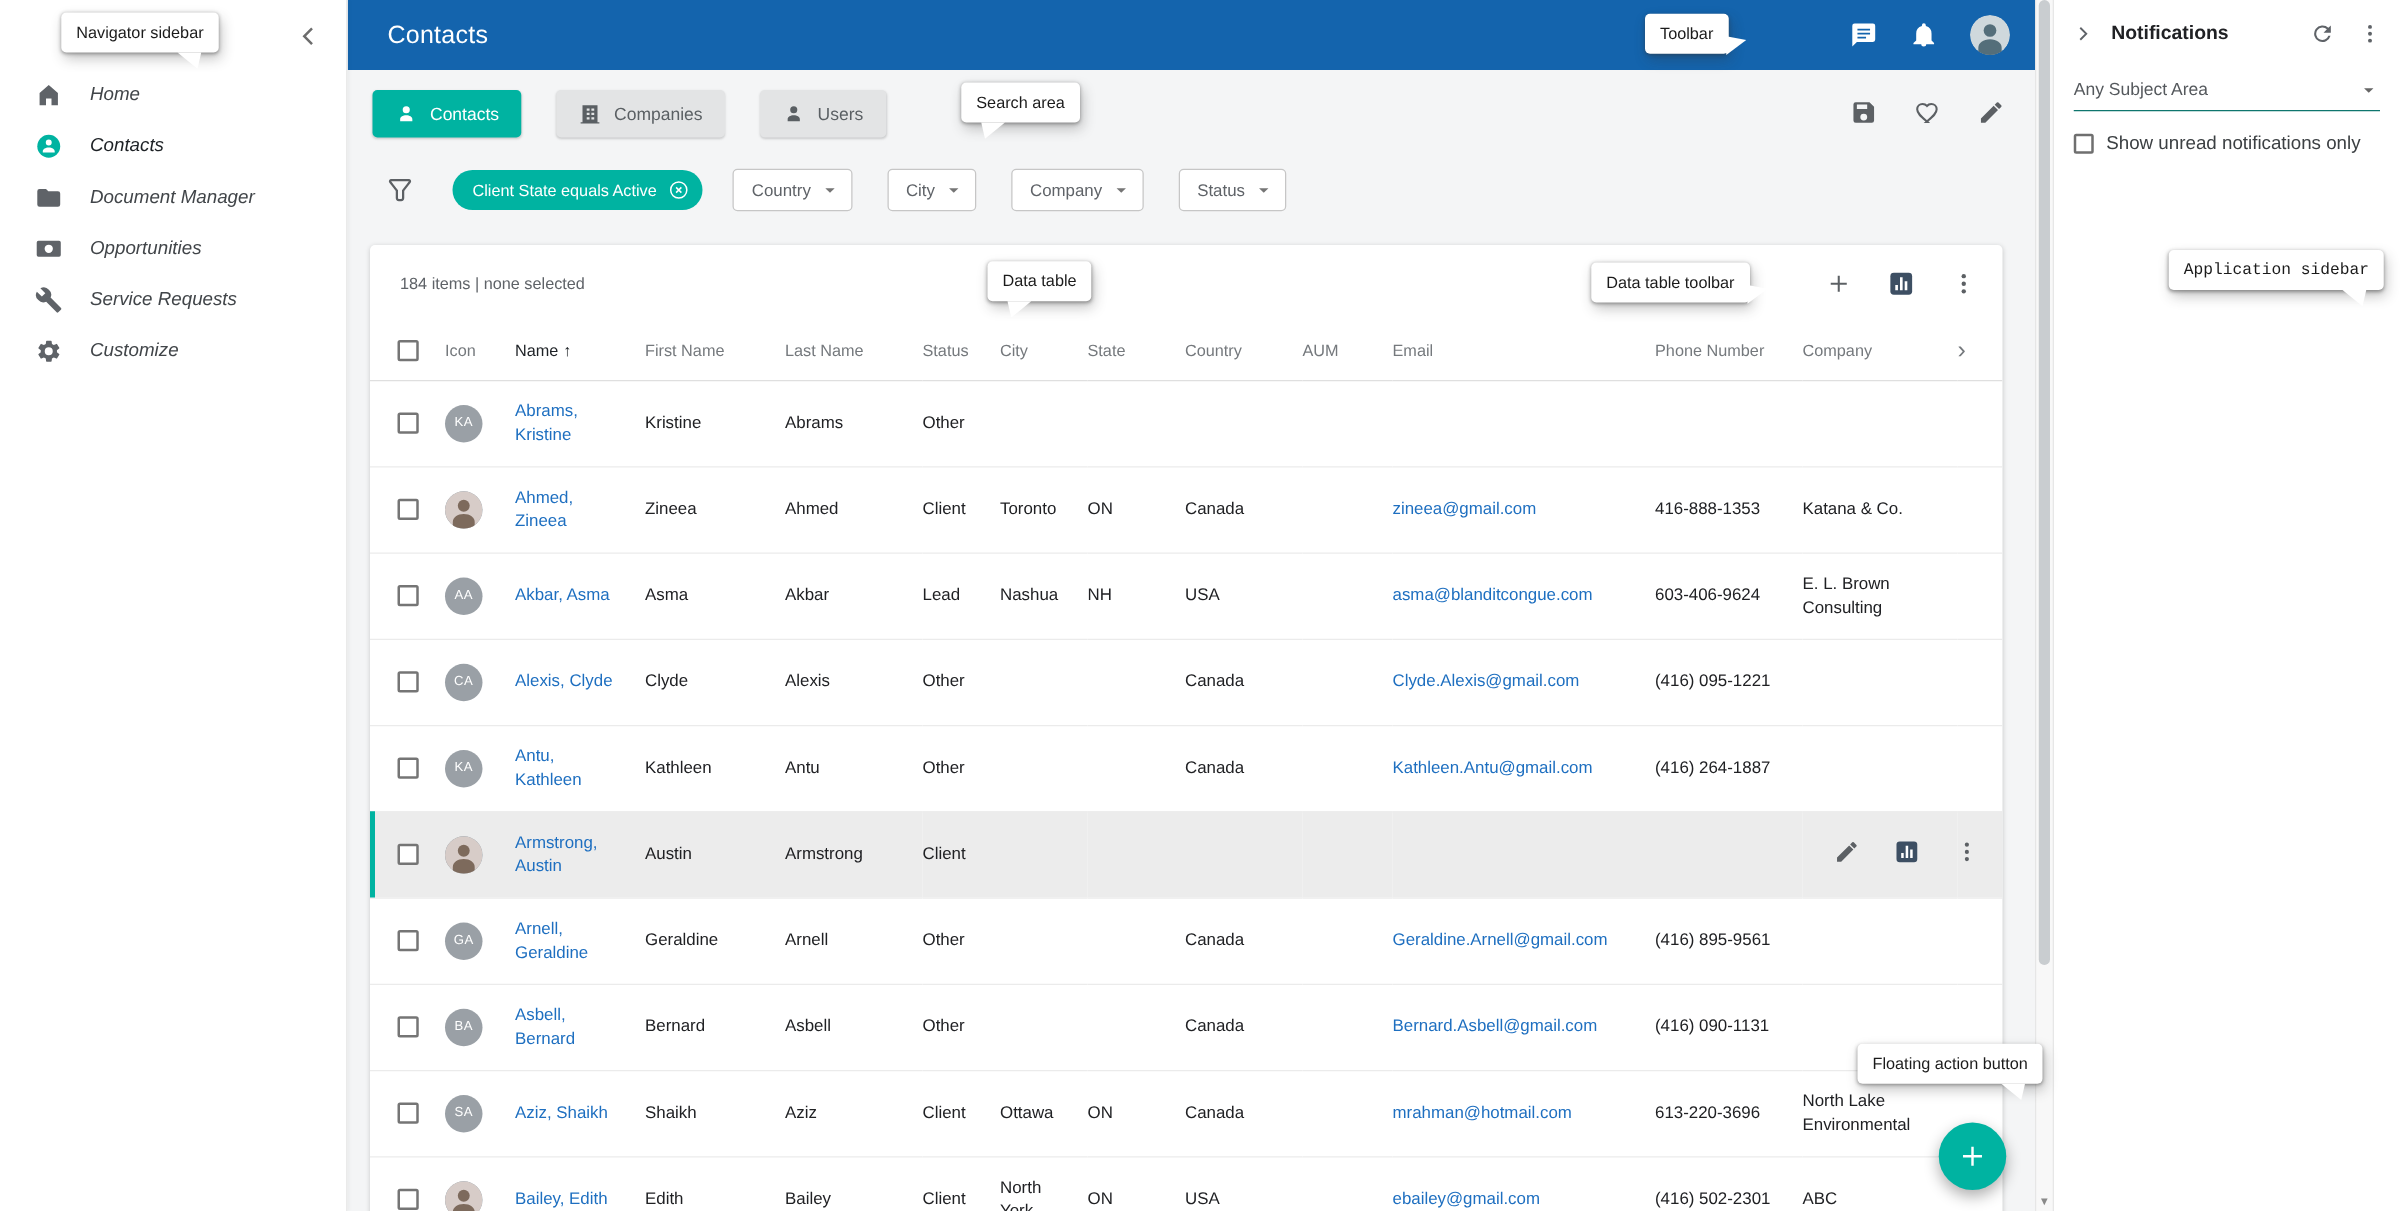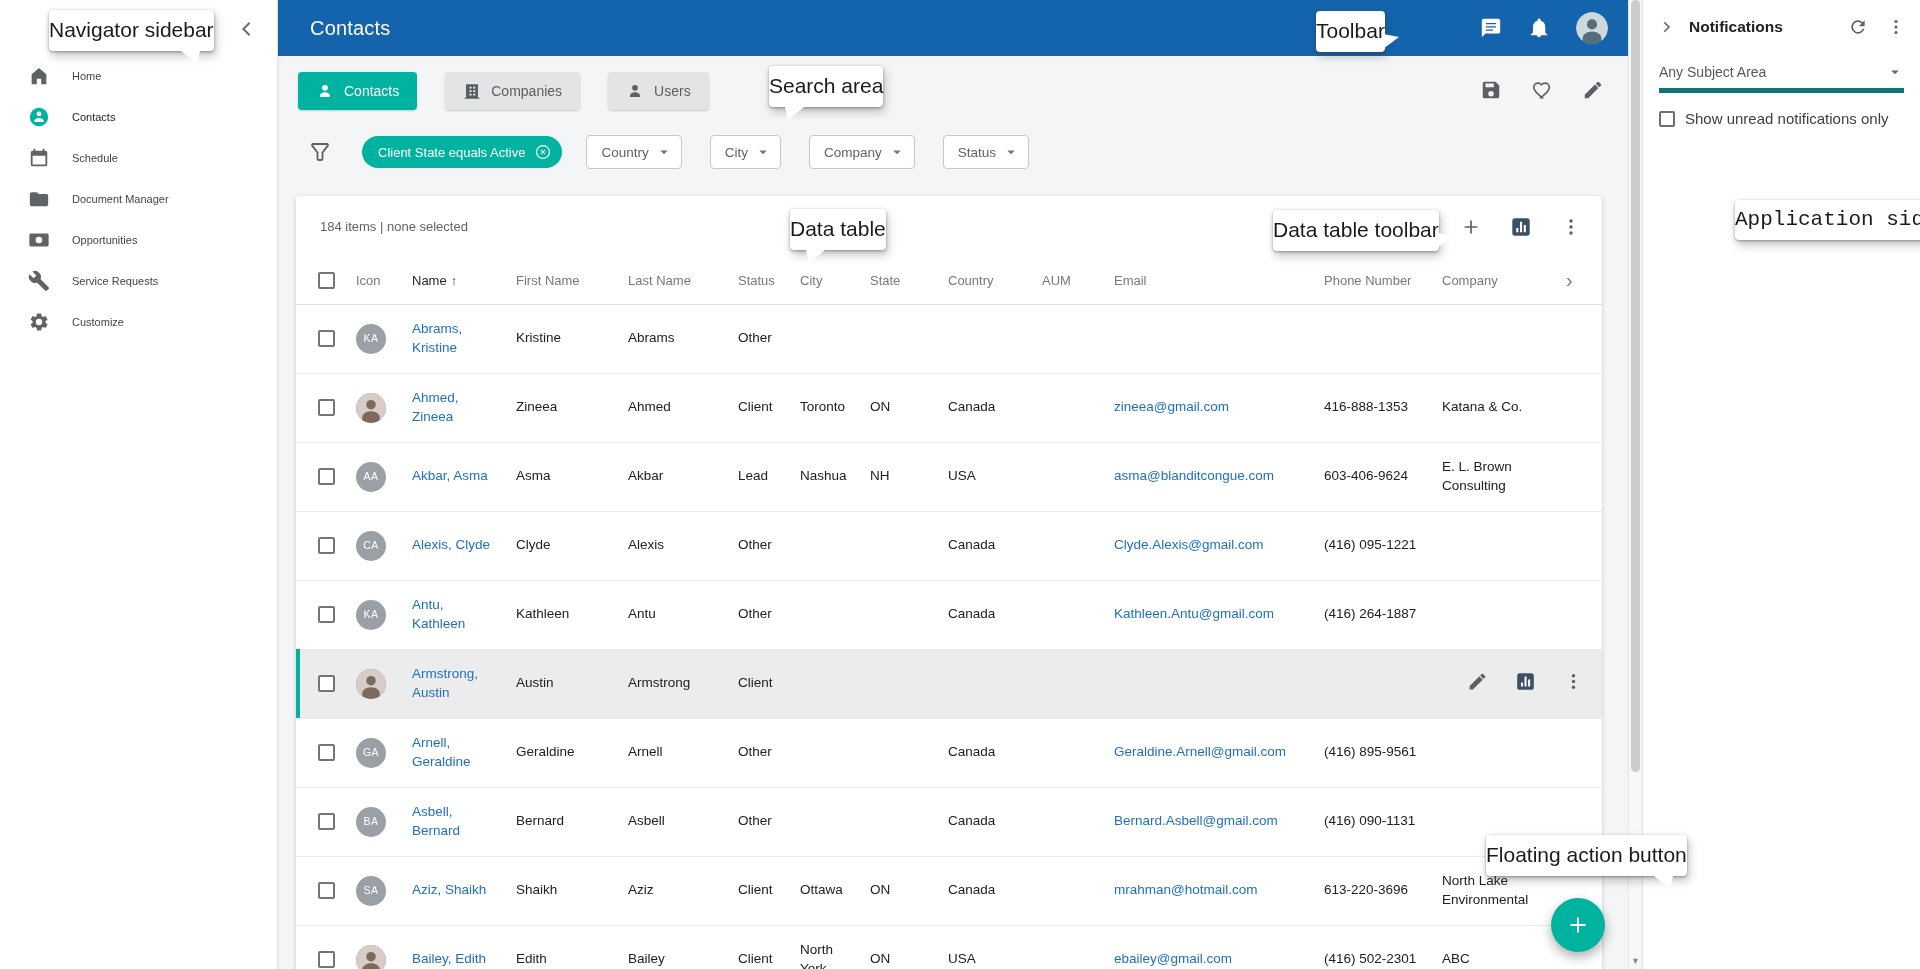--- a/index.html
+++ b/index.html
@@ -5,21 +5,21 @@
   * { box-sizing: border-box; margin: 0; padding: 0; }
   html,body { width:1920px; height:969px; overflow:hidden; font-family:"Liberation Sans","DejaVu Sans",sans-serif; background:#fff; }
   .page { position:relative; width:1920px; height:969px; }
   svg { width:100%; height:100%; display:block; fill:currentColor; }
   button { font-family:inherit; cursor:pointer; }
 
   
   .nav-sidebar { position:absolute; left:0; top:0; width:278px; height:100%; background:#fff; border-right:1px solid #e3e3e3; box-shadow:1px 0 3px rgba(0,0,0,.05); z-index:5; }
   .collapse-btn { position:absolute; top:16px; right:18px; width:26px; height:26px; background:none; border:none; color:#6d6d6d; }
   .nav-list { position:absolute; top:55px; left:0; right:0; }
-  .nav-item { display:flex; align-items:center; height:41px; padding-left:28px; gap:22px; font-size:11px; color:#414549; cursor:pointer; }
+  .nav-item { display:flex; align-items:center; height:41px; padding-left:28px; gap:22px; font-size:15px; color:#414549; cursor:pointer;font-style:italic; }
   .nav-item .nav-icon { width:22px; height:22px; color:#5f6368; flex:0 0 22px; }
   .nav-item.active { color:#1d2125; }
   .nav-item.active .nav-icon { color:var(--teal,#00b3a1); }
 
   
   .main { position:absolute; left:278px; top:0; width:1350px; height:100%; background:#f4f5f6; overflow:hidden; }
   .app-header { height:56px; background:var(--blue,#1464ad); display:flex; align-items:center; padding:0 20px 0 32px; }
   .app-title { color:#fff; font-size:20px; font-weight:500; letter-spacing:.2px; }
   .header-icons { margin-left:auto; display:flex; align-items:center; gap:26px; }
   .hicon { width:22px; height:22px; color:#fff; background:none; border:none; }
@@ -76,27 +76,27 @@
   .sb-thumb { position:absolute; left:2px; right:2px; top:0; height:772px; background:#c9cdd0; border-radius:6px; }
   .sb-arrow { position:absolute; bottom:3px; left:0; right:0; text-align:center; font-size:9px; color:#8a8a8a; cursor:pointer; }
 
   
   .app-sidebar { position:absolute; left:1642px; top:0; width:278px; height:100%; background:#fff; border-left:1px solid #e0e0e0; }
   .as-head { display:flex; align-items:center; padding:17px 14px 0 14px; gap:8px; }
   .as-chevron { width:20px; height:20px; color:#5f6368; background:none; border:none; padding:0; }
   .as-title { font-size:15.5px; font-weight:700; color:#202124; flex:1; margin-left:4px; }
   .as-icon { width:20px; height:20px; color:#5f6368; background:none; border:none; padding:0; }
   .as-icon + .as-icon { margin-left:10px; }
-  .as-select { margin:26px 16px 0 16px; display:flex; align-items:center; border-bottom:5px solid #0f766e; padding-bottom:7px; font-size:14px; color:#55595d; cursor:pointer; }
+  .as-select { margin:26px 16px 0 16px; display:flex; border-bottom:1px solid #0f766e; padding-bottom:7px; font-size:14px; color:#55595d; cursor:pointer; }
   .as-select .caret { margin-left:auto; width:18px; height:18px; color:#666; }
   .as-unread { margin:17px 16px 0 16px; display:flex; align-items:center; gap:10px; font-size:15px; color:#3c4043; }
   .as-cb { width:16px; height:16px; border:2px solid #6f6f6f; border-radius:2px; display:inline-block; background:#fff; flex:0 0 16px; }
 
   
-  .callout { position:absolute; z-index:60; background:#fff; border-radius:4px; padding:8px 0 9px; font-size:21px; color:#1b1b1b; box-shadow:0 1px 3px rgba(50,50,50,.45), 2px 5px 10px rgba(50,50,50,.28); white-space:nowrap; }
+  .callout { position:absolute; z-index:60; background:#fff; border-radius:4px; padding:8px 12px 9px; font-size:13px; color:#1b1b1b; box-shadow:0 1px 3px rgba(50,50,50,.45), 2px 5px 10px rgba(50,50,50,.28); white-space:nowrap; }
   .callout::after { content:""; position:absolute; }
   .tail-br::after { top:100%; right:14px; border-left:16px solid transparent; border-right:3px solid transparent; border-top:13px solid #fff; }
   .tail-bl::after { top:100%; left:16px; border-right:16px solid transparent; border-left:3px solid transparent; border-top:13px solid #fff; }
   .tail-r::after  { left:calc(100% - 2px); top:55%; border-top:3px solid transparent; border-bottom:12px solid transparent; border-left:16px solid #fff; }
 
   .co-navigator { left:49px;  top:10px; }
   .co-toolbar   { left:1316px; top:11px; }
   .co-search    { left:769px; top:66px; }
   .co-table     { left:790px; top:209px; }
   .co-tabletools{ left:1249px; top:210px;margin-left:24px; }
@@ -122,28 +122,20 @@
           <span class="nav-label">Home</span>
         </div>
         <div class="nav-item active">
           <span class="nav-icon">
             <svg viewBox="0 0 24 24">
               <circle cx="12" cy="12" r="10"></circle>
               <path fill="#fff" d="M12 11.3a2.6 2.6 0 1 0 0-5.2 2.6 2.6 0 0 0 0 5.2zm0 1.7c-2.9 0-5.2 1.5-5.2 3.3v1.2h10.4v-1.2c0-1.8-2.3-3.3-5.2-3.3z"></path>
             </svg>
           </span>
           <span class="nav-label">Contacts</span>
-        </div>
-        <div class="nav-item">
-          <span class="nav-icon">
-            <svg viewBox="0 0 24 24">
-              <path d="M19 4h-1V2h-2v2H8V2H6v2H5a2 2 0 0 0-2 2v13a2 2 0 0 0 2 2h14a2 2 0 0 0 2-2V6a2 2 0 0 0-2-2zm0 15H5V9.5h14z"></path>
-            </svg>
-          </span>
-          <span class="nav-label">Schedule</span>
         </div>
         <div class="nav-item">
           <span class="nav-icon">
             <svg viewBox="0 0 24 24">
               <path d="M9.6 4.5 11.6 6.5H20a2 2 0 0 1 2 2V18a2 2 0 0 1-2 2H4a2 2 0 0 1-2-2V6.5a2 2 0 0 1 2-2z"></path>
             </svg>
           </span>
           <span class="nav-label">Document Manager</span>
         </div>
         <div class="nav-item">

